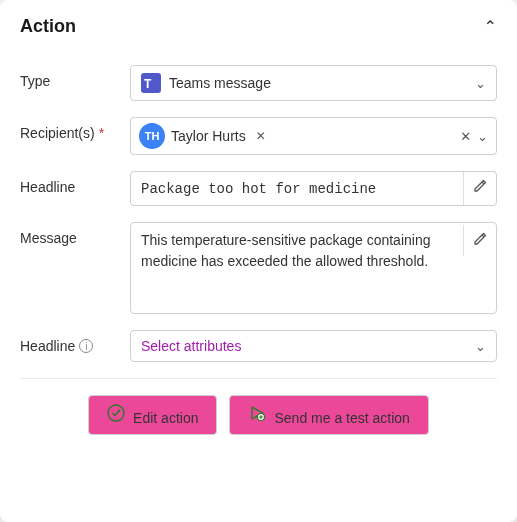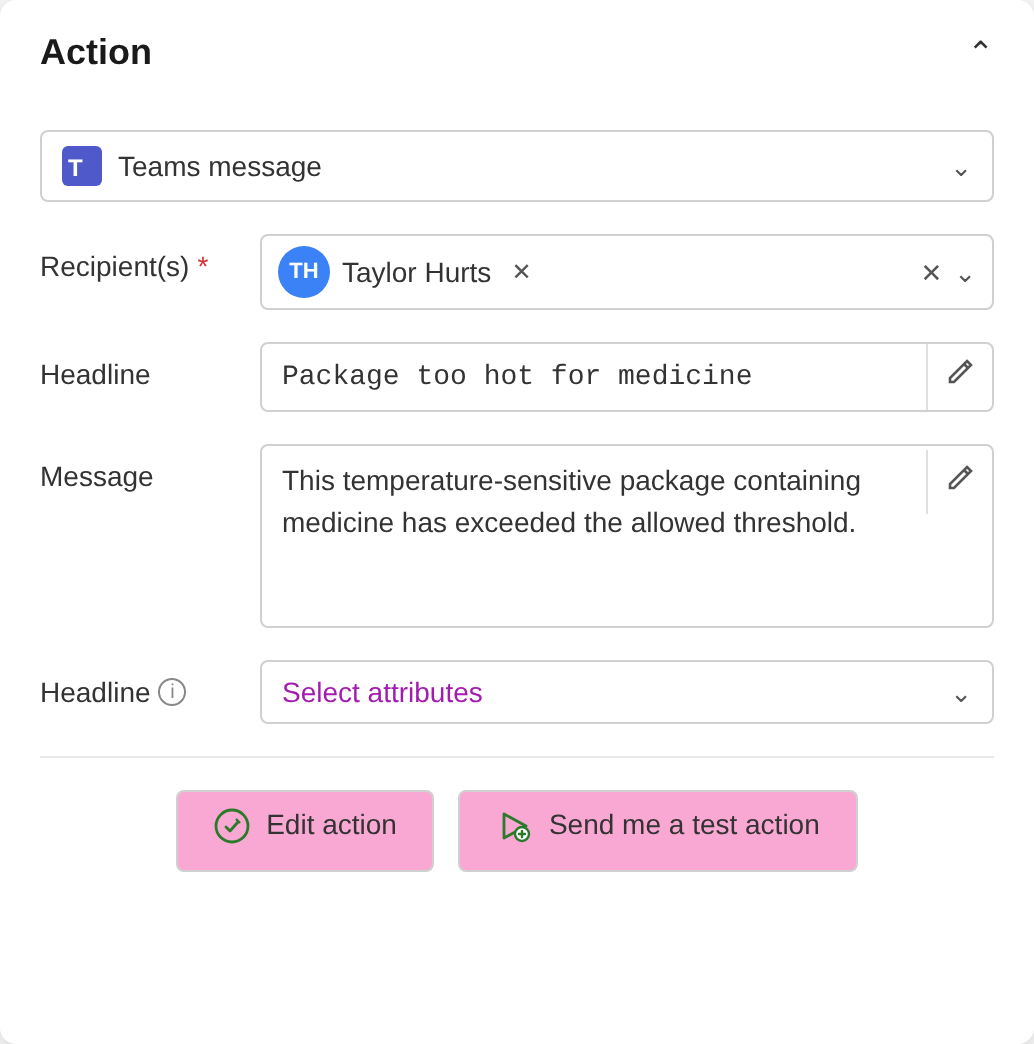--- a/index.html
+++ b/index.html
@@ -199,24 +199,24 @@
       border-top: 1px solid #e8e8e8;
       margin: 16px 0 16px 0;
     }
     .action-buttons {
       display: flex;
       gap: 12px;
       justify-content: center;
     }
     .btn {
       display: flex;
-      align-items: flex-start;
+      align-items: flex-end;
       gap: 8px;
       border: 1px solid #d0d0d0;
-      background: #f9a8d4;
+      background: #ec4899;
       border-radius: 4px;
       padding: 8px 18px;
       font-size: 14px;
       color: #333;
       cursor: pointer;
       font-family: inherit;
       font-weight: 500;
     }
     .btn-icon {
       font-size: 16px;
@@ -226,20 +226,23 @@
 </head>
 <body>
 
 <div class="card">
   <div class="card-header">
     <span class="card-title">Action</span>
     <span class="chevron-up">⌃</span>
   </div>
 
   <div class="form-row">
+    <div class="form-label">
+      <span>Type</span>
+    </div>
     <div class="form-control-wrap">
       <div class="select-box">
         <div class="select-box-left">
           <svg class="teams-icon" viewBox="0 0 20 20" xmlns="http://www.w3.org/2000/svg">
             <rect width="20" height="20" rx="3" fill="#5059C9"></rect>
             <text x="3" y="15" font-size="12" fill="white" font-family="Arial" font-weight="bold">T</text>
           </svg>
           <span>Teams message</span>
         </div>
         <span class="chevron-down">⌄</span>

